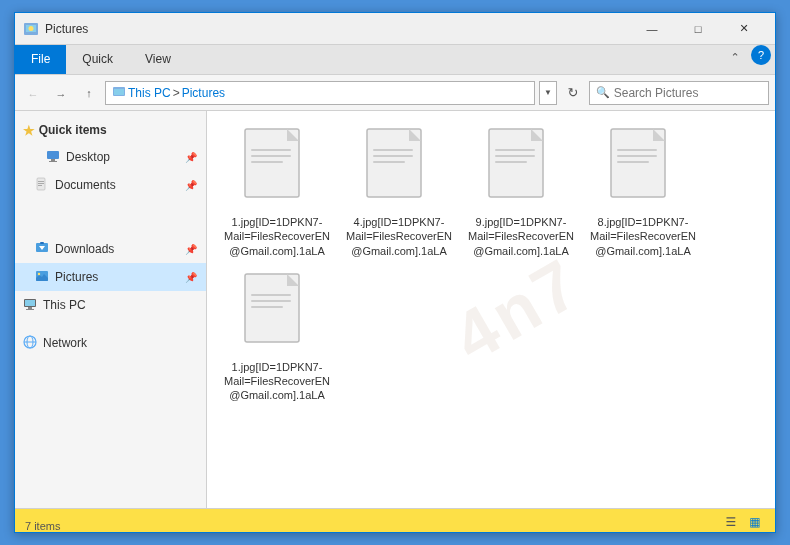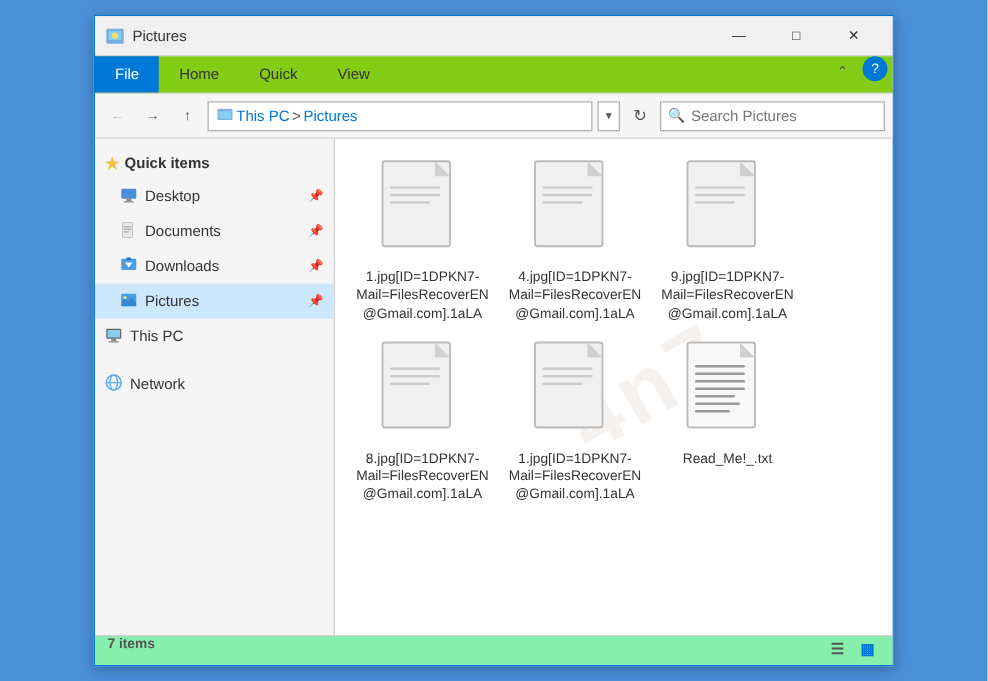--- a/index.html
+++ b/index.html
@@ -7,21 +7,21 @@
       width: 790px;
       height: 545px;
       font-family: 'Segoe UI', sans-serif;
       font-size: 12px;
       background: #4a90d9;
       display: flex;
       align-items: center;
       justify-content: center;
     }
     .window {
-      width: 640px;
+      width: 762px;
       height: 521px;
       background: #fff;
       border: 1px solid #0078d7;
       display: flex;
       flex-direction: column;
       box-shadow: 0 2px 10px rgba(0,0,0,0.3);
     }
     
     .title-bar {
       height: 32px;
@@ -56,21 +56,21 @@
       justify-content: center;
       font-size: 11px;
       cursor: pointer;
       color: #333;
       border: none;
       background: transparent;
     }
     
     .ribbon {
       height: 30px;
-      background: #84cc16;
+      background: #e5e5e5;
       display: flex;
       border-bottom: 1px solid #d0d0d0;
       flex-shrink: 0;
     }
     .ribbon-tab {
       padding: 0 16px;
       display: flex;
       align-items: center;
       font-size: 12px;
       color: #333;
@@ -255,29 +255,28 @@
       color: rgba(200, 180, 160, 0.18);
       font-weight: bold;
       pointer-events: none;
       white-space: nowrap;
       letter-spacing: 4px;
       z-index: 0;
     }
     
     .status-bar {
       height: 24px;
-      background: #86efac;
+      background: #fde047;
       border-top: 1px solid #d0d0d0;
       display: flex;
-      align-items: flex-start;
+      align-items: flex-end;
       padding: 0 10px;
       font-size: 11px;
       color: #555;
       flex-shrink: 0;
-      font-weight: bold;
     }
     .status-right {
       margin-left: auto;
       display: flex;
       gap: 4px;
     }
     .view-btn {
       width: 20px;
       height: 20px;
       display: flex;
@@ -305,21 +304,20 @@
     <span class="title-bar-title">Pictures</span>
     <div class="title-bar-controls">
       <button class="title-btn">—</button>
       <button class="title-btn">□</button>
       <button class="title-btn close">✕</button>
     </div>
   </div>
 
   <div class="ribbon">
     <div class="ribbon-tab active">File</div>
-    <div class="ribbon-tab">Home</div>
     <div class="ribbon-tab">Quick</div>
     <div class="ribbon-tab">View</div>
     <div style="flex:1"></div>
     <div class="nav-btn" style="margin-right:4px;">⌃</div>
     <div class="nav-btn" style="background:#0078d7;color:#fff;border-radius:50%;width:20px;height:20px;margin-right:4px;">?</div>
   </div>
 
   <div class="address-bar">
     <button class="nav-btn disabled">←</button>
     <button class="nav-btn">→</button>
@@ -347,21 +345,21 @@
     </div>
   </div>
 
   <div class="main">
 
     <div class="sidebar">
       <div class="sidebar-section-header">
         <span class="icon-star">★</span>
         <span>Quick items</span>
       </div>
-      <div class="sidebar-item" style="padding-left:20px;">
+      <div class="sidebar-item" style="padding-left:20px;margin-left:11px;">
         <span>
           <svg width="14" height="14" viewBox="0 0 14 14">
               <rect x="1" y="2" width="12" height="8" rx="1" fill="#4a90d9"></rect>
               <rect x="5" y="10" width="4" height="2" fill="#888"></rect>
               <rect x="3" y="12" width="8" height="1" fill="#888"></rect>
             </svg>
         </span>
         <span>Desktop</span>
         <span class="pin-icon">📌</span>
       </div>
@@ -370,21 +368,21 @@
           <svg width="14" height="14" viewBox="0 0 14 14">
               <rect x="2" y="1" width="8" height="12" rx="1" fill="#e8e8e8" stroke="#aaa" stroke-width="0.5"></rect>
               <rect x="3" y="4" width="6" height="1" fill="#aaa"></rect>
               <rect x="3" y="6" width="6" height="1" fill="#aaa"></rect>
               <rect x="3" y="8" width="4" height="1" fill="#aaa"></rect>
             </svg>
         </span>
         <span>Documents</span>
         <span class="pin-icon">📌</span>
       </div>
-      <div class="sidebar-item" style="padding-left:20px;">
+      <div class="sidebar-item" style="padding-left:20px;margin-top:36px;">
         <span>
           <svg width="14" height="14" viewBox="0 0 14 14">
               <rect x="1" y="2" width="12" height="9" rx="1" fill="#4a9edf"></rect>
               <polygon points="7,9 4,5 10,5" fill="#fff"></polygon>
               <rect x="5" y="1" width="4" height="2" rx="1" fill="#2070c0"></rect>
             </svg>
         </span>
         <span>Downloads</span>
         <span class="pin-icon">📌</span>
       </div>
@@ -486,36 +484,20 @@
               <rect x="4" y="2" width="54" height="68" rx="2" fill="#f0f0f0" stroke="#bbb" stroke-width="1.5"></rect>
               <polygon points="46,2 58,14 46,14" fill="#d0d0d0"></polygon>
               <rect x="10" y="22" width="40" height="2" rx="1" fill="#ccc"></rect>
               <rect x="10" y="28" width="40" height="2" rx="1" fill="#ccc"></rect>
               <rect x="10" y="34" width="32" height="2" rx="1" fill="#ccc"></rect>
             </svg>
           </div>
           <span class="file-name">1.jpg[ID=1DPKN7-Mail=FilesRecoverEN@Gmail.com].1aLA</span>
         </div>
 
-        <div class="file-item">
-          <div class="file-icon">
-            <svg viewBox="0 0 72 82" xmlns="http://www.w3.org/2000/svg">
-              <rect x="4" y="2" width="54" height="68" rx="2" fill="#f8f8f8" stroke="#bbb" stroke-width="1.5"></rect>
-              <polygon points="46,2 58,14 46,14" fill="#d0d0d0"></polygon>
-              <rect x="10" y="20" width="40" height="2" rx="1" fill="#999"></rect>
-              <rect x="10" y="26" width="40" height="2" rx="1" fill="#999"></rect>
-              <rect x="10" y="32" width="40" height="2" rx="1" fill="#999"></rect>
-              <rect x="10" y="38" width="40" height="2" rx="1" fill="#999"></rect>
-              <rect x="10" y="44" width="32" height="2" rx="1" fill="#999"></rect>
-              <rect x="10" y="50" width="36" height="2" rx="1" fill="#999"></rect>
-              <rect x="10" y="56" width="28" height="2" rx="1" fill="#999"></rect>
-            </svg>
-          </div>
-          <span class="file-name">Read_Me!_.txt</span>
-        </div>
 
       </div>
     </div>
   </div>
 
   <div class="status-bar">
     <span>7 items</span>
     <div class="status-right">
       <div class="view-btn">☰</div>
       <div class="view-btn active">▦</div>

